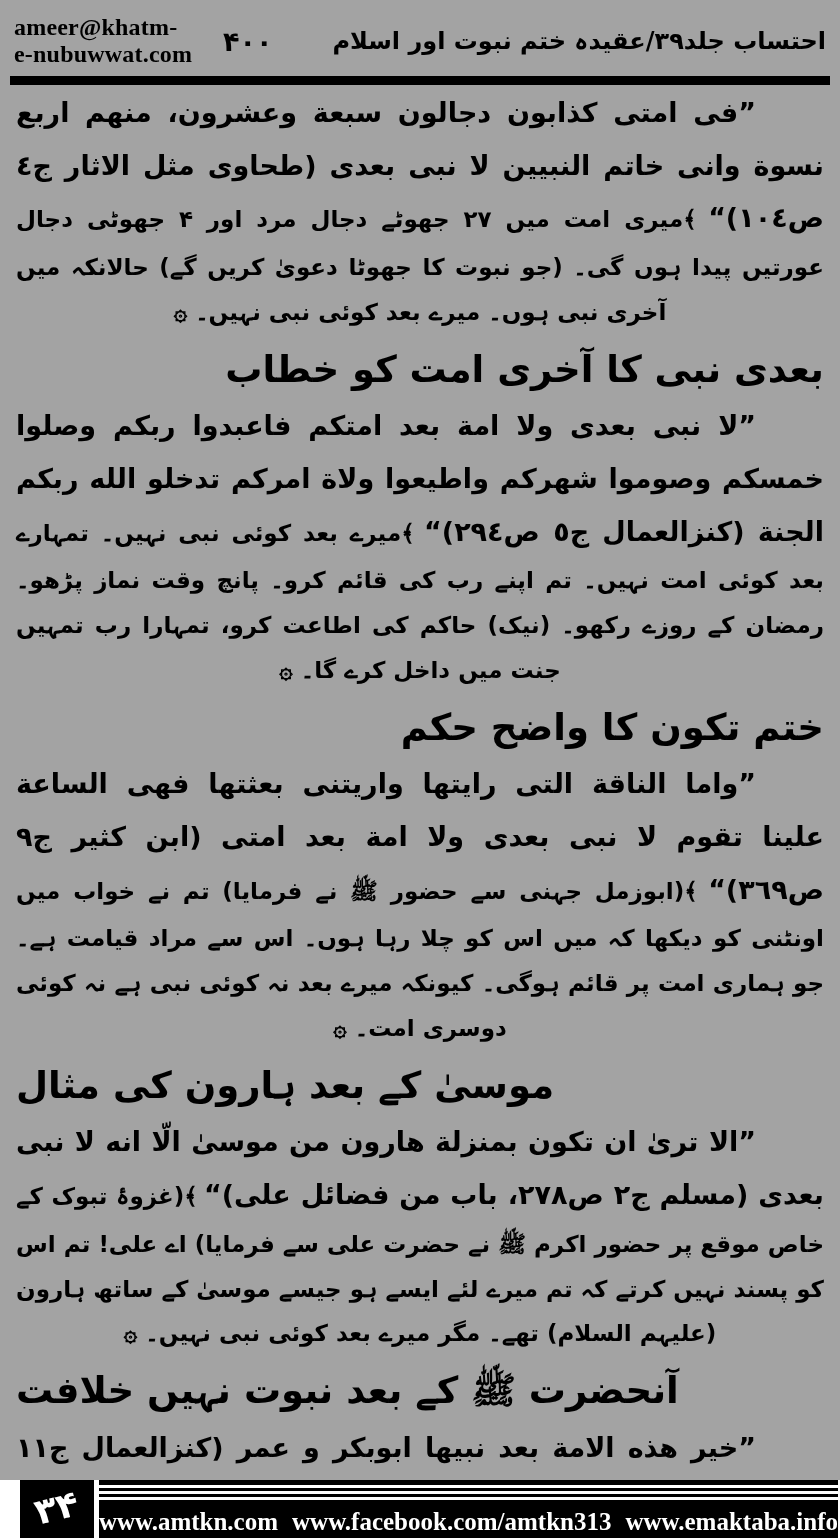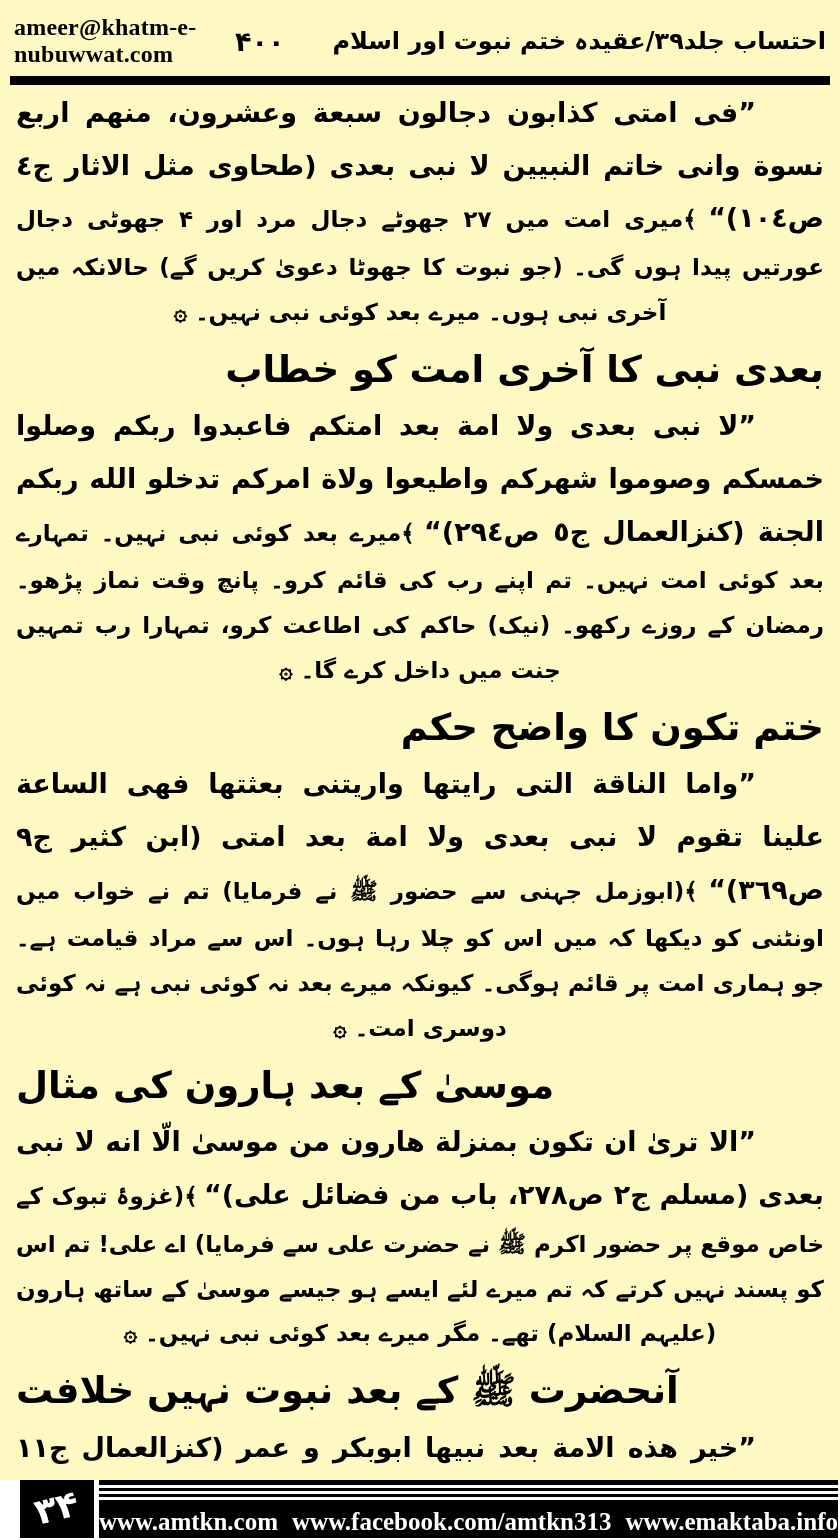--- a/index.html
+++ b/index.html
@@ -2,21 +2,21 @@
 <html lang="ur"><head>
 <meta charset="utf-8">
 <style>
   * { margin: 0; padding: 0; box-sizing: border-box; }
   html, body { background: #d8d8d8; }
   .page {
     position: relative;
     width: 840px;
     height: 1540px;
     margin: 0 auto;
-    background: #fef9c3;
+    background: #a3a3a3;
     color: #000000;
     overflow: hidden;
     font-family: "DejaVu Sans", sans-serif;
   }
 
   
   .page-header {
     display: flex;
     justify-content: space-between;
     align-items: center;
@@ -26,21 +26,21 @@
     font-family: "Liberation Serif", serif;
     font-weight: bold;
     font-size: 24px;
     letter-spacing: 0.2px;
   }
   .page-num {
     font-family: "DejaVu Sans", sans-serif;
     font-weight: bold;
     font-size: 27px;
     margin-left: 30px;
-    margin-right: 48px;
+    margin-right: 60px;
   }
   .book-title {
     direction: rtl;
     font-weight: bold;
     font-size: 24px;
     white-space: nowrap;
   }
   .header-rule {
     height: 9px;
     background: #000;

